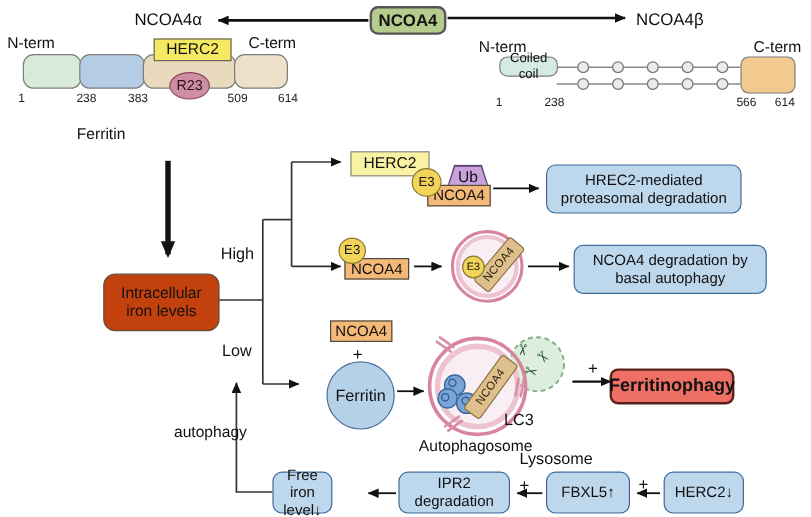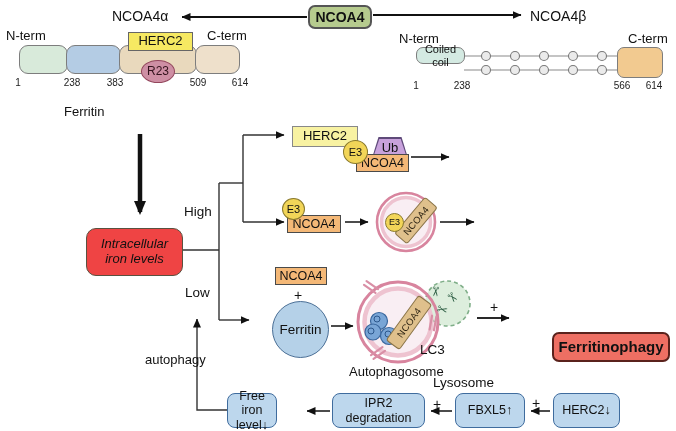--- a/index.html
+++ b/index.html
@@ -17,21 +17,21 @@
   .num{position:absolute;font-size:10px;color:#222;text-align:center;z-index:3;}
   .r23{background:#ce8fa4;border:1.5px solid #93465c;color:#33121c;font-size:12px;border-radius:50%;z-index:6;}
   .fcx{position:absolute;left:112px;top:71px;width:60px;height:60px;border-radius:50%;
        background:#b5d1e8;border:1.5px solid #4a6f96;box-sizing:border-box;overflow:hidden;
        display:flex;flex-direction:column;z-index:5;}
   .fcx .ht{flex:1;display:flex;align-items:flex-end;justify-content:center;
        border-bottom:1.3px solid #4a6f96;font-size:11px;padding-bottom:1px;}
   .fcx .hb{flex:1;display:flex;align-items:flex-start;justify-content:center;font-size:11px;padding-top:1px;}
   .coiled{background:#d4eae2;border:1.4px solid #7d7d7d;border-radius:7px;font-size:11px;}
   .ctermbox{background:#f2ca90;border:1.4px solid #7d7d7d;border-radius:7px;}
-  .ironbox{background:#ef4444;border:1.5px solid #5a5140;border-radius:10px;font-size:13px;font-style:italic;}
+  .ironbox{background:#c2410c;border:1.5px solid #5a5140;border-radius:10px;font-size:13px;}
   .bluebox{background:#bdd7ed;border:1.5px solid #3f6c9e;border-radius:8px;font-size:12.5px;}
   .redbox{background:#ee6f63;border:2px solid #5a221c;border-radius:7px;font-weight:bold;font-size:15px;}
   .orangebox{background:#f4b877;border:1.5px solid #4a4a4a;font-size:12.5px;}
   .e3{background:#f2d558;border:1.3px solid #8a7a2e;font-size:11px;border-radius:50%;z-index:6;}
   .ubout{position:absolute;background:#5f4a7a;clip-path:polygon(18% 0,82% 0,100% 100%,0 100%);z-index:4;}
   .ubin{position:absolute;inset:1.5px;background:#c8a2dc;clip-path:polygon(18% 0,82% 0,100% 100%,0 100%);
         display:flex;align-items:center;justify-content:center;font-size:13px;}
   .ncoa4sm{z-index:5;}
   .ferritinc{background:#b5d1e8;border:1.5px solid #4a6f96;border-radius:50%;font-size:13.5px;}
   .rotncoa4{position:absolute;background:#dfc08c;border:1px solid #8a7448;border-radius:3px;
@@ -176,38 +176,40 @@
   <div class="lbl" style="left:184px;top:204px;font-size:13.5px;">High</div>
   <div class="lbl" style="left:185px;top:285px;font-size:13.5px;">Low</div>
   <div class="lbl" style="left:145px;top:352px;">autophagy</div>
 
   <div class="box paleyellow" style="left:292px;top:126px;width:66px;height:21px;">HERC2</div>
   <div class="ubout" style="left:372px;top:137px;width:36px;height:21px;">
     <div class="ubin">Ub</div>
   </div>
   <div class="box orangebox ncoa4sm" style="left:356px;top:154px;width:53px;height:18px;">NCOA4</div>
   <div class="box e3" style="left:343px;top:140px;width:25px;height:24px;">E3</div>
+  <div class="box bluebox" style="left:455px;top:137px;width:163px;height:41px;padding:2px 6px;">HREC2-mediated proteasomal degradation</div>
 
   <div class="box e3" style="left:282px;top:198px;width:23px;height:22px;">E3</div>
   <div class="box orangebox ncoa4sm" style="left:287px;top:215px;width:54px;height:18px;">NCOA4</div>
   <div class="box e3" style="left:385px;top:213px;width:19px;height:19px;font-size:9px;">E3</div>
   <div class="rotncoa4" style="left:392px;top:212px;width:46px;height:15px;transform:rotate(-50deg);">NCOA4</div>
+  <div class="box bluebox" style="left:478px;top:204px;width:161px;height:41px;padding:2px 6px;">NCOA4 degradation by basal autophagy</div>
 
   <div class="box orangebox ncoa4sm" style="left:275px;top:267px;width:52px;height:18px;">NCOA4</div>
   <div class="plus" style="left:294px;top:287px;">+</div>
   <div class="box ferritinc" style="left:272px;top:301px;width:57px;height:57px;">Ferritin</div>
   <div class="rotncoa4" style="left:381px;top:314px;width:54px;height:15px;transform:rotate(-54deg);">NCOA4</div>
   <span class="scis" style="left:430px;top:285px;transform:rotate(95deg);">✂</span>
   <span class="scis" style="left:447px;top:291px;transform:rotate(50deg);">✂</span>
   <span class="scis" style="left:437px;top:303px;transform:rotate(15deg);">✂</span>
   <div class="lbl" style="left:433px;top:327px;font-size:13.5px;margin-top:48px;">Lysosome</div>
   <div class="lbl" style="left:420px;top:342px;font-size:13.5px;">LC3</div>
   <div class="lbl" style="left:349px;top:364px;">Autophagosome</div>
   <div class="plus" style="left:490px;top:299px;">+</div>
-  <div class="box redbox" style="left:552px;top:307px;width:118px;height:30px;margin-top:25px;">Ferritinophagy</div>
+  <div class="box redbox" style="left:508px;top:307px;width:104px;height:30px;">Ferritinophagy</div>
 
   <div class="box bluebox" style="left:227px;top:393px;width:50px;height:35px;padding:1px 6px;">Free iron level↓</div>
   <div class="box bluebox" style="left:332px;top:393px;width:93px;height:35px;padding:1px 6px;">IPR2 degradation</div>
   <div class="plus" style="left:433px;top:396px;">+</div>
   <div class="box bluebox" style="left:455px;top:393px;width:70px;height:35px;">FBXL5↑</div>
   <div class="plus" style="left:532px;top:395px;">+</div>
   <div class="box bluebox" style="left:553px;top:393px;width:67px;height:35px;">HERC2↓</div>
 
 </div>
 

